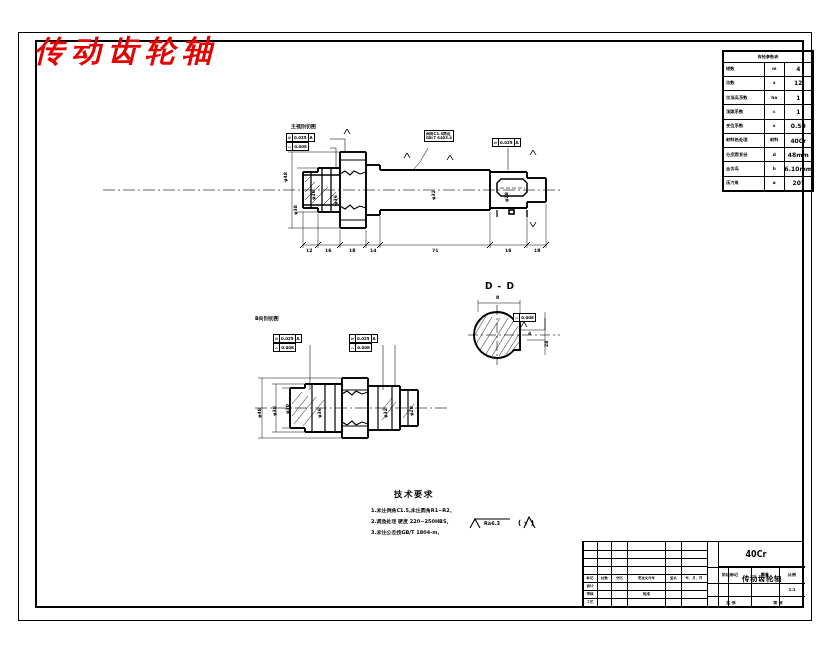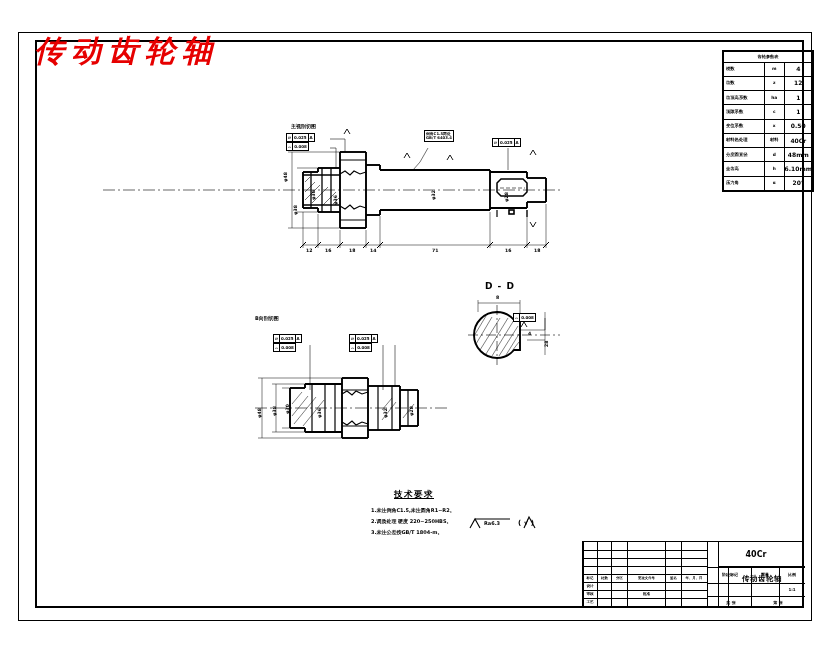--- a/index.html
+++ b/index.html
@@ -28,21 +28,21 @@
 
   
   .dw{position:absolute;left:0;top:0;width:830px;height:654px;pointer-events:none;}
 
   
   .lab{position:absolute;font-size:4.2px;font-weight:bold;line-height:1.05;white-space:nowrap;
        font-family:"DejaVu Sans",sans-serif;}
   .lab.cn{font-size:5px;}
   .lab.dim{font-size:4.6px;}
   .lab.big{font-size:9px;font-weight:bold;letter-spacing:1px;}
-  .lab.req{font-size:8.5px;font-weight:bold;letter-spacing:1.5px;text-decoration:underline;}
+  .lab.req{font-size:8.5px;font-weight:bold;letter-spacing:1.5px;}
   .lab.note{font-size:5px;font-weight:bold;}
 
   
   .tol{position:absolute;border:0.8px solid #000;display:flex;align-items:stretch;background:#fff;height:7px;}
   .tol>div{border-right:0.8px solid #000;display:flex;align-items:center;justify-content:center;
     font-size:4px;font-weight:bold;padding:0 1px;font-family:"DejaVu Sans",sans-serif;}
   .tol>div:last-child{border-right:none;}
 
   
   .notebox{position:absolute;border:0.8px solid #000;background:#fff;font-size:3.8px;font-weight:bold;

